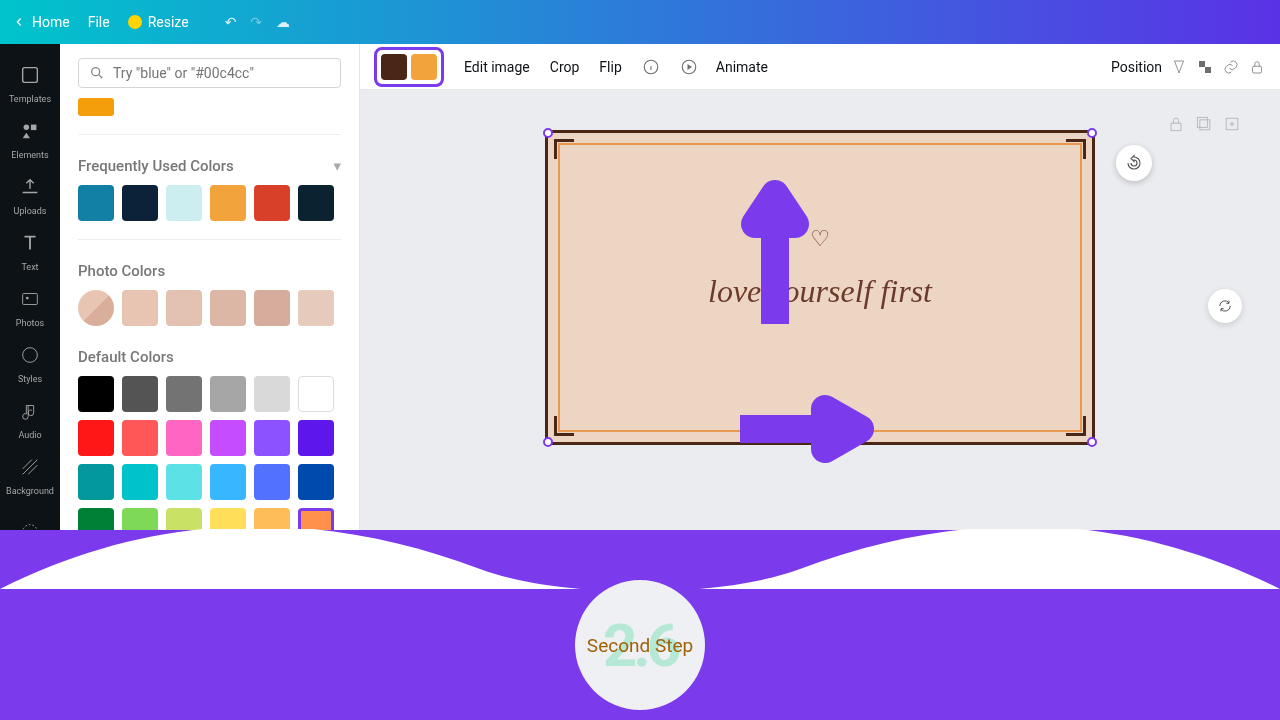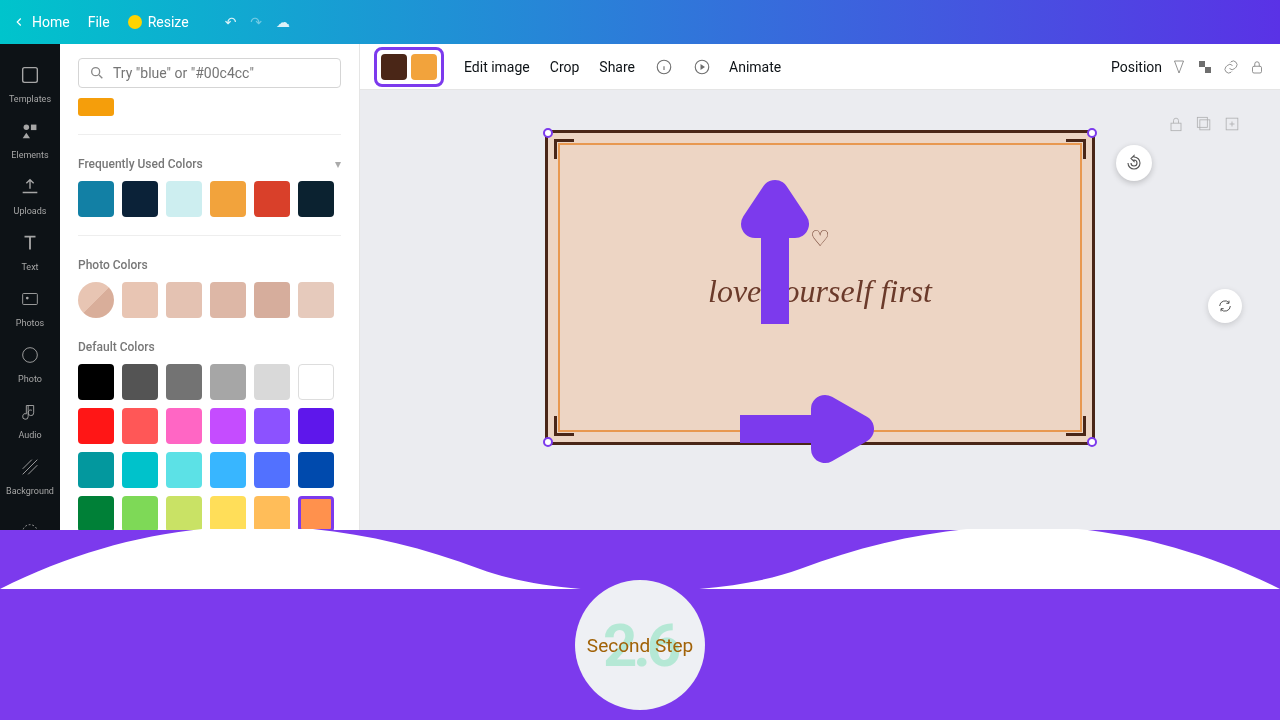--- a/index.html
+++ b/index.html
@@ -20,21 +20,21 @@
 .share-btn{background:#fff;color:#0d1216;border-radius:4px;padding:6px 14px;display:flex;align-items:center;gap:6px;font-weight:500;cursor:pointer}
 .chart-ic{width:18px;height:18px;opacity:.9}
 .main{display:flex;height:calc(100% - 44px)}
 .lsb{width:60px;background:#0d1216;display:flex;flex-direction:column;padding-top:12px}
 .lsb-item{height:56px;display:flex;flex-direction:column;align-items:center;justify-content:center;color:#a6a6a6;font-size:9px;cursor:pointer;gap:8px}
 .lsb-item svg{width:22px;height:22px;fill:#a6a6a6}
 .panel{width:300px;background:#fff;border-right:1px solid #e5e5e5;padding:14px 18px;overflow:hidden}
 .search{display:flex;align-items:center;border:1px solid #d5d5d5;border-radius:4px;padding:6px 10px;gap:8px}
 .search input{border:none;outline:none;flex:1;font-size:14px;color:#888}
 .swatch-lone{width:36px;height:18px;background:#f59e0b;border-radius:3px;margin-top:10px}
-.sect-title{font-size:12px;color:#777;margin-top:22px;margin-bottom:10px;font-weight:500;display:flex;justify-content:space-between}
+.sect-title{font-size:15px;color:#777;margin-top:22px;margin-bottom:10px;font-weight:500;display:flex;justify-content:space-between}
 .sw-row{display:flex;gap:8px;flex-wrap:wrap}
 .sw{width:36px;height:36px;border-radius:4px;cursor:pointer}
 .sw.out{border:3px solid #7c3aed}
 .sw.white{border:1px solid #ddd}
 .photo-circle{width:36px;height:36px;border-radius:50%;background:linear-gradient(135deg,#e8c5b3 50%,#d9ae9a 50%)}
 .divider{height:1px;background:#eee;margin:18px 0 0}
 .addp{display:flex;align-items:center;gap:8px;color:#555;font-size:14px;margin-top:22px;cursor:pointer}
 .canvas-area{flex:1;background:#ebecf0;position:relative;display:flex;flex-direction:column}
 .ctx-bar{height:46px;background:#fff;border-bottom:1px solid #e5e5e5;display:flex;align-items:center;padding:0 14px;gap:20px;font-size:14px;color:#0d1216}
 .color-pair{display:flex;gap:4px;padding:4px;border:3px solid #7c3aed;border-radius:8px}
@@ -125,21 +125,21 @@
         <svg viewBox="0 0 24 24">
           <rect x="4" y="6" width="16" height="12" rx="1" stroke="#a6a6a6" fill="none"></rect>
           <circle cx="9" cy="11" r="1.5"></circle>
         </svg>
         <span>Photos</span>
       </div>
     <div class="lsb-item">
         <svg viewBox="0 0 24 24">
           <circle cx="12" cy="12" r="8" stroke="#a6a6a6" fill="none"></circle>
         </svg>
-        <span>Photo</span>
+        <span>Styles</span>
       </div>
     <div class="lsb-item">
         <svg viewBox="0 0 24 24">
           <path d="M10 6v12a3 3 0 11-2-2.8V6h8v8a3 3 0 11-2-2.8" stroke="#a6a6a6" fill="none"></path>
         </svg>
         <span>Audio</span>
       </div>
     <div class="lsb-item">
         <svg viewBox="0 0 24 24">
           <path d="M4 20l16-16M4 14l10-10M10 20l10-10" stroke="#a6a6a6" fill="none"></path>
@@ -219,21 +219,21 @@
   </div>
 
   <div class="canvas-area">
     <div class="ctx-bar">
       <div class="color-pair">
         <div class="cp" id="cp0" style="background: rgb(74, 38, 23);"></div>
         <div class="cp" id="cp1" style="background: rgb(242, 163, 60);"></div>
       </div>
       <span class="ctx-item">Edit image</span>
       <span class="ctx-item">Crop</span>
-      <span class="ctx-item">Share</span>
+      <span class="ctx-item">Flip</span>
       <svg class="ic" viewBox="0 0 24 24">
           <circle cx="12" cy="12" r="9" stroke="#555" fill="none" stroke-width="1.5"></circle>
           <path d="M12 8v.01M12 11v5" stroke="#555" stroke-width="1.5"></path>
         </svg>
       <div style="display:flex;align-items:center;gap:18px" class="ctx-item">
         <svg class="ic" viewBox="0 0 24 24">
             <circle cx="12" cy="12" r="9" stroke="#555" fill="none" stroke-width="1.5"></circle>
             <path d="M10 8l6 4-6 4z" fill="#555"></path>
           </svg>
         <span>Animate</span>

